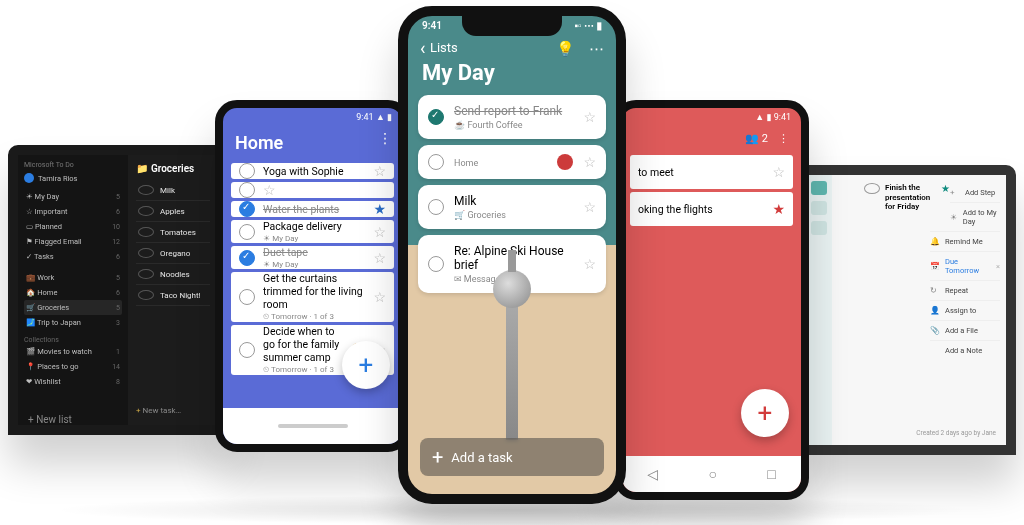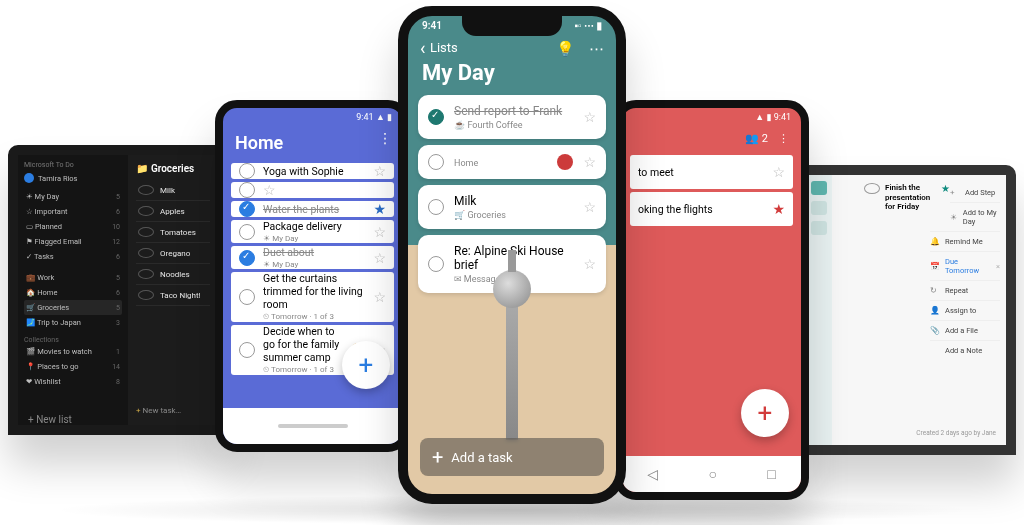--- a/index.html
+++ b/index.html
@@ -364,21 +364,21 @@
      <div class="body">
        <div class="">Package delivery</div>
        <div class="sub">☀ My Day</div>
      </div>
 
      <span class="star">☆</span>
    </div>
           <div class="task">
      <span class="circle checked"></span>
      <div class="body">
-       <div class="strike">Duct about</div>
+       <div class="strike">Duct tape</div>
        <div class="sub">☀ My Day</div>
      </div>
 
      <span class="star">☆</span>
    </div>
           <div class="task">
      <span class="circle"></span>
      <div class="body">
        <div class="">Get the curtains trimmed for the living room</div>
        <div class="sub">⏲ Tomorrow · 1 of 3</div>

